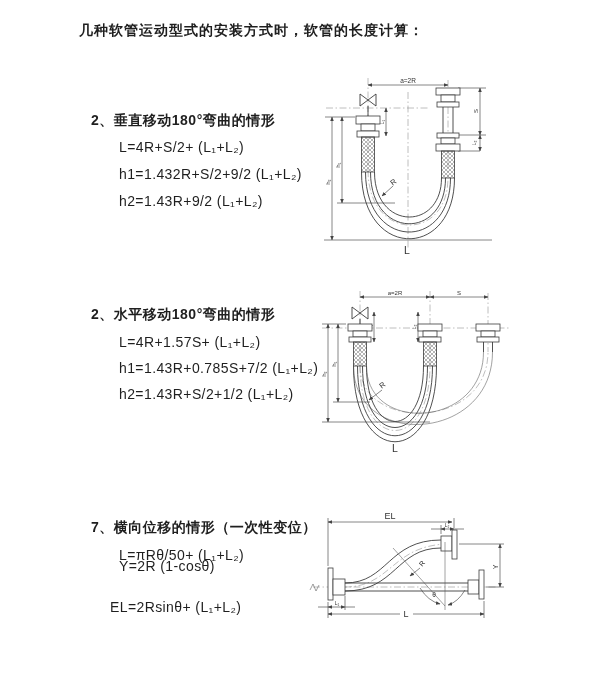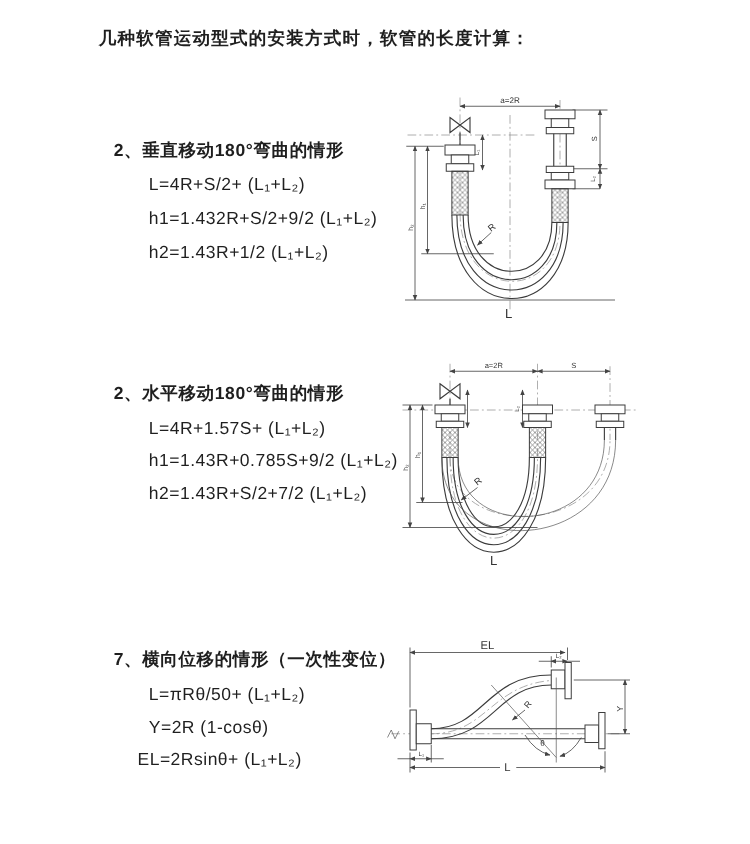--- a/index.html
+++ b/index.html
@@ -21,30 +21,30 @@
   .fit{stroke:#3c3c3c;stroke-width:0.8;fill:#fff;}
 </style>
 </head>
 <body>
 
 <div class="abs title" style="left:35px;top:22px">几种软管运动型式的安装方式时，软管的长度计算：</div>
 
 <div class="abs heading" style="left:47px;top:112px">2、垂直移动180°弯曲的情形</div>
 <div class="abs formula" style="left:75px;top:139px">L=4R+S/2+ (L₁+L₂)</div>
 <div class="abs formula" style="left:75px;top:166px">h1=1.432R+S/2+9/2 (L₁+L₂)</div>
-<div class="abs formula" style="left:75px;top:193px">h2=1.43R+1/2 (L₁+L₂)</div>
+<div class="abs formula" style="left:75px;top:193px">h2=1.43R+9/2 (L₁+L₂)</div>
 
 <div class="abs heading" style="left:47px;top:306px">2、水平移动180°弯曲的情形</div>
 <div class="abs formula" style="left:75px;top:334px">L=4R+1.57S+ (L₁+L₂)</div>
-<div class="abs formula" style="left:75px;top:360px">h1=1.43R+0.785S+9/2 (L₁+L₂)</div>
-<div class="abs formula" style="left:75px;top:386px">h2=1.43R+S/2+7/2 (L₁+L₂)</div>
+<div class="abs formula" style="left:75px;top:360px">h1=1.43R+0.785S+7/2 (L₁+L₂)</div>
+<div class="abs formula" style="left:75px;top:386px">h2=1.43R+S/2+1/2 (L₁+L₂)</div>
 
 <div class="abs heading" style="left:47px;top:519px">7、横向位移的情形（一次性变位）</div>
 <div class="abs formula" style="left:75px;top:547px">L=πRθ/50+ (L₁+L₂)</div>
-<div class="abs formula" style="left:75px;top:573px">Y=2R (1-cosθ)</div>
+<div class="abs formula" style="left:75px;top:558px">Y=2R (1-cosθ)</div>
 <div class="abs formula" style="left:66px;top:599px">EL=2Rsinθ+ (L₁+L₂)</div>
 
 <svg style="left:310px;top:70px" width="290" height="200" viewBox="0 0 290 200">
   <defs>
     <marker id="arD1" viewBox="0 0 10 10" refX="9" refY="5" markerWidth="7" markerHeight="7" orient="auto-start-reverse">
       <path d="M0,1 L10,5 L0,9 z" fill="#444"></path>
     </marker>
     <pattern id="htD1" width="4" height="4" patternUnits="userSpaceOnUse">
       <path d="M0,4 L4,0 M0,0 L4,4" stroke="#6a6a6a" stroke-width="0.5"></path>
     </pattern>

